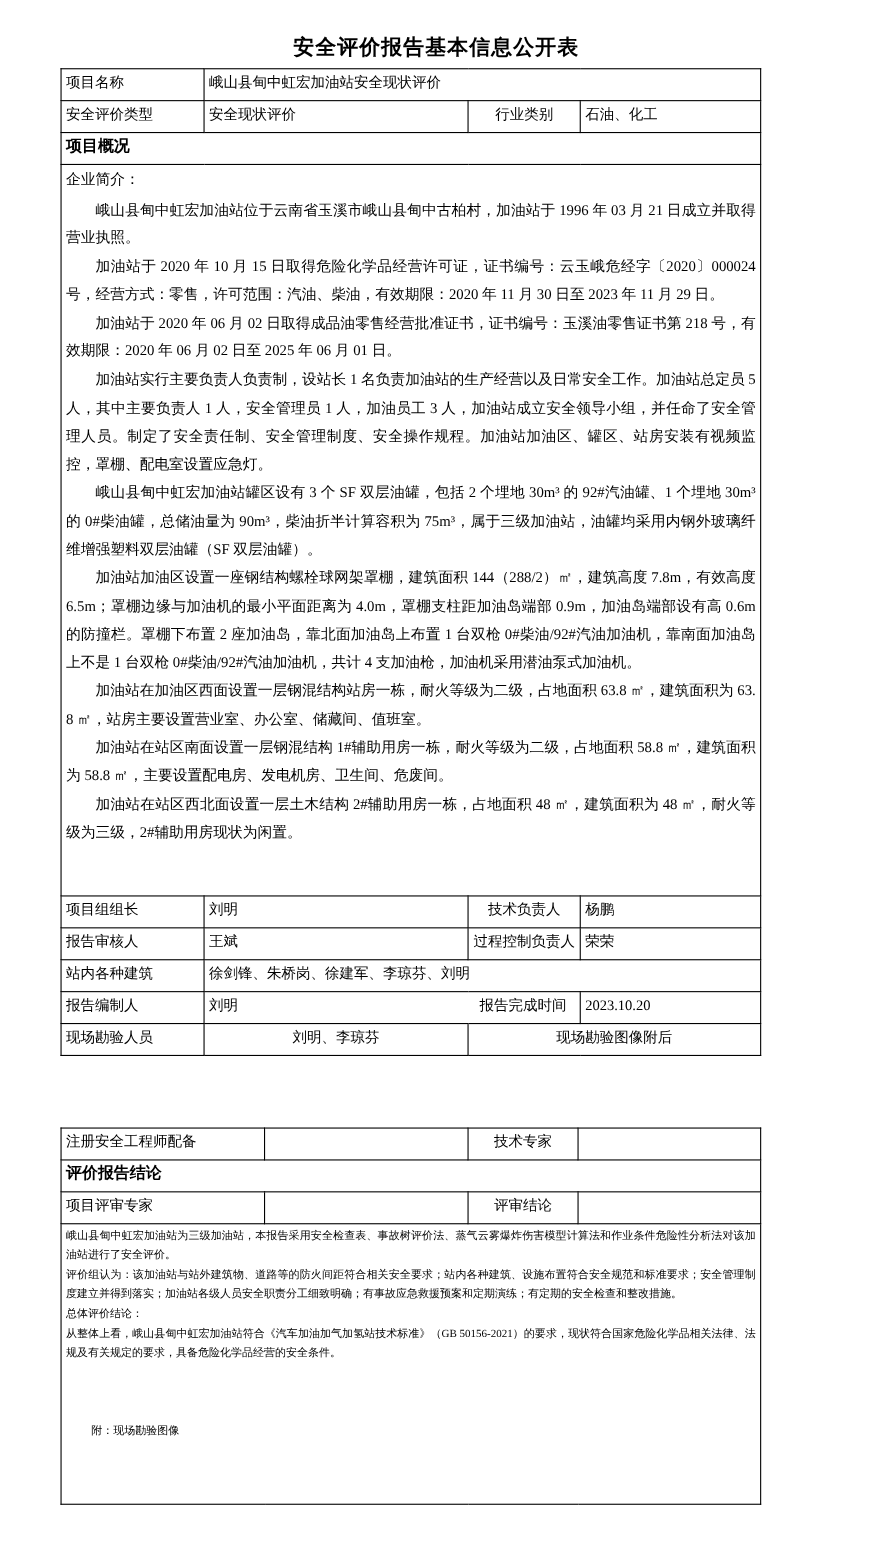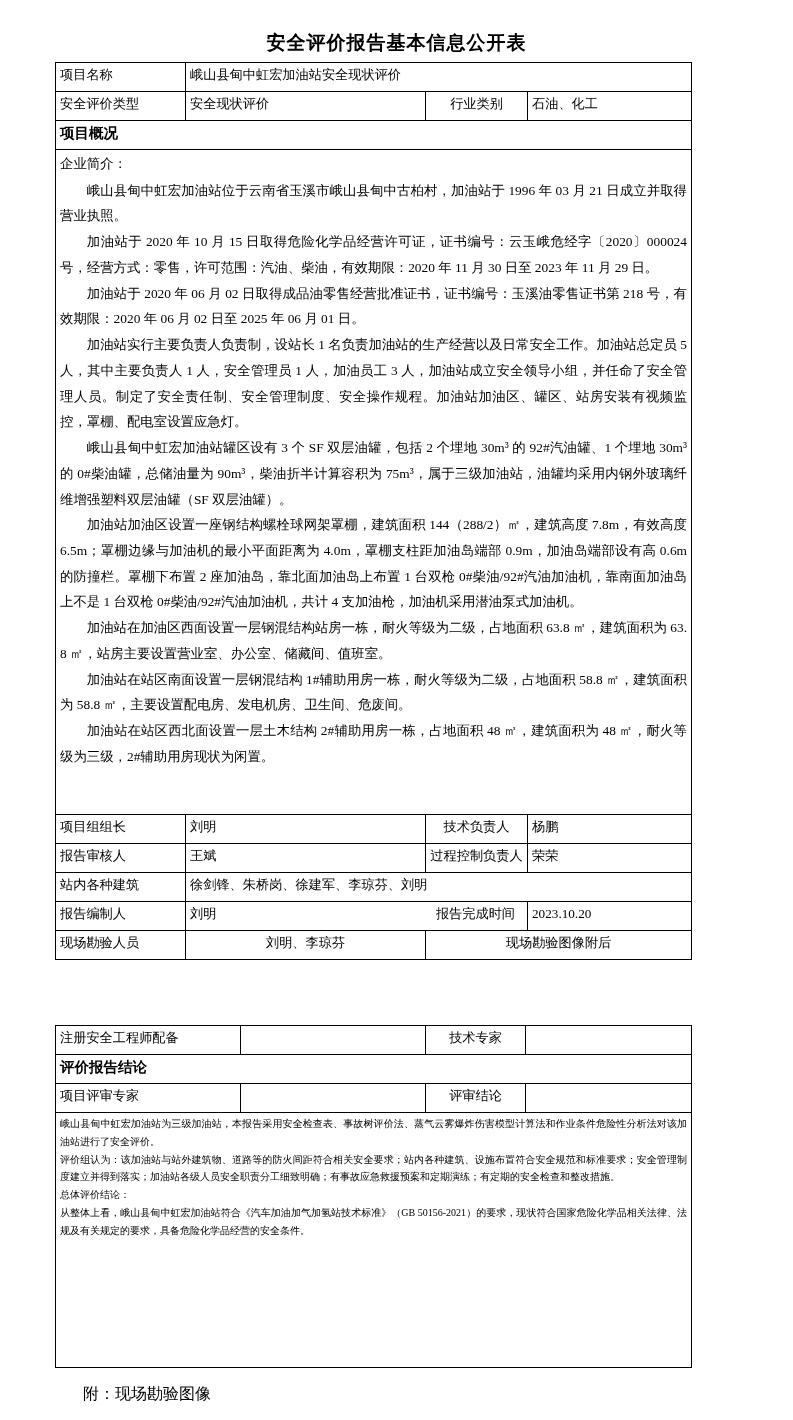--- a/index.html
+++ b/index.html
@@ -100,23 +100,23 @@
     height: 250px;
   }
   .concl-cell p {
     margin: 0;
     text-align: justify;
     text-justify: inter-ideograph;
     text-indent: 0;
   }
   .attach {
     position: absolute;
-    top: 1384px;
+    top: 1294px;
     left: 83px;
-    font-size: 16px;
+    font-size: 10px;
   }
 </style>
 </head>
 <body>
 
 <div class="page">
 
   <div class="doc-title">安全评价报告基本信息公开表</div>
 
   <table class="grid" id="main-table">

